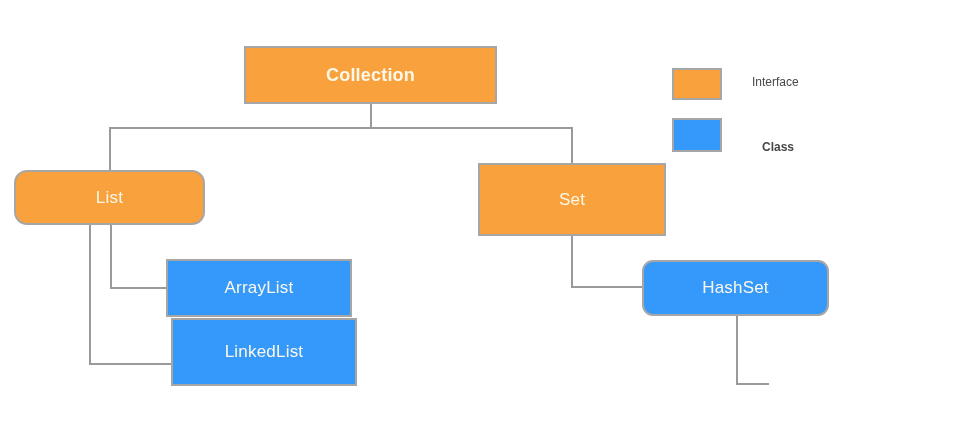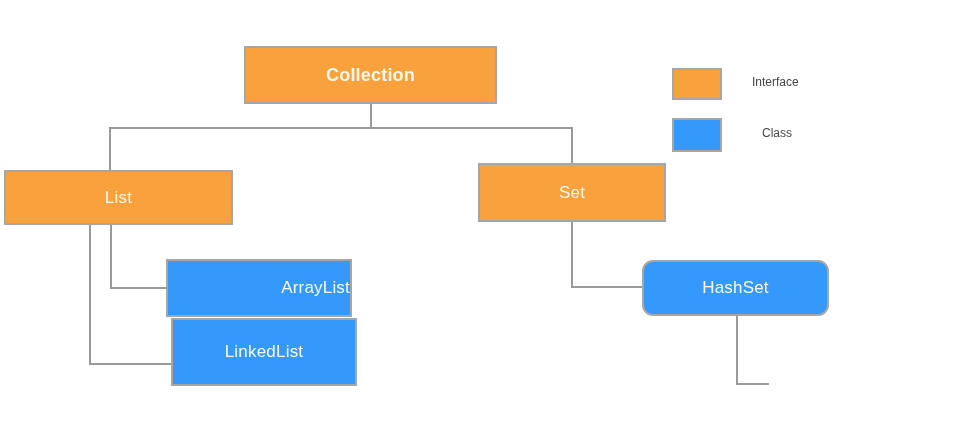--- a/index.html
+++ b/index.html
@@ -21,23 +21,23 @@
     border: 2px solid var(--border, #a6a6a6);
     color: var(--box-text, #fbf8ea);
     font-size: 17px;
     letter-spacing: 0.2px;
     text-align: center;
   }
   .node.interface { background: var(--interface-fill, #f9a13c); }
   .node.class     { background: var(--class-fill, #3598fb); }
 
   #n-collection    { left: 244px; top: 46px;  width: 253px; height: 58px; font-weight: bold; font-size: 18px; }
-  #n-list          { left: 4px;  top: 170px; width: 229px; height: 55px; }
-  #n-set           { left: 478px; top: 163px; width: 188px; height: 59px; }
-  #n-arraylist     { left: 166px; top: 259px; width: 186px; height: 58px; justify-content: flex-end; }
+  #n-list          { left: 14px;  top: 170px; width: 191px; height: 55px; border-radius: 13px; }
+  #n-set           { left: 478px; top: 163px; width: 188px; height: 73px; }
+  #n-arraylist     { left: 166px; top: 259px; width: 186px; height: 58px; }
   #n-linkedlist    { left: 171px; top: 318px; width: 186px; height: 68px; }
   #n-hashset       { left: 642px; top: 260px; width: 187px; height: 56px; border-radius: 11px; }
   #n-linkedhashset { left: 768px; top: 356px; width: 185px; height: 56px; }
 
   
   .line { position: absolute; background: var(--connector, #9a9a9a); }
   #e-col-stem      { left: 370px; top: 103px; width: 2px;   height: 25px; }
   #e-col-bar       { left: 109px; top: 127px; width: 464px; height: 2px; }
   #e-col-list-v    { left: 109px; top: 127px; width: 2px;   height: 44px; }
   #e-col-set-v     { left: 571px; top: 127px; width: 2px;   height: 37px; }
@@ -60,21 +60,21 @@
   }
   #lg-interface-swatch { left: 672px; top: 68px;  background: var(--interface-fill, #f9a13c); }
   #lg-class-swatch     { left: 672px; top: 118px; height: 34px; background: var(--class-fill, #3598fb); }
   .legend-label {
     position: absolute;
     color: var(--legend-text, #464646);
     font-size: 12px;
     white-space: nowrap;
   }
   #lg-interface-label { left: 752px; top: 75px; }
-  #lg-class-label     { left: 762px; top: 126px; }
+  #lg-class-label     { left: 762px; top: 140px; font-weight: bold; }
 </style>
 </head>
 <body style="--interface-fill: #f9a13c; --class-fill: #3598fb; --border: #a6a6a6; --connector: #9a9a9a; --box-text: #fbf8ea; --legend-text: #464646;">
 
 <div class="canvas">
 
   <div class="line" id="e-col-stem"></div>
   <div class="line" id="e-col-bar"></div>
   <div class="line" id="e-col-list-v"></div>
   <div class="line" id="e-col-set-v"></div>

